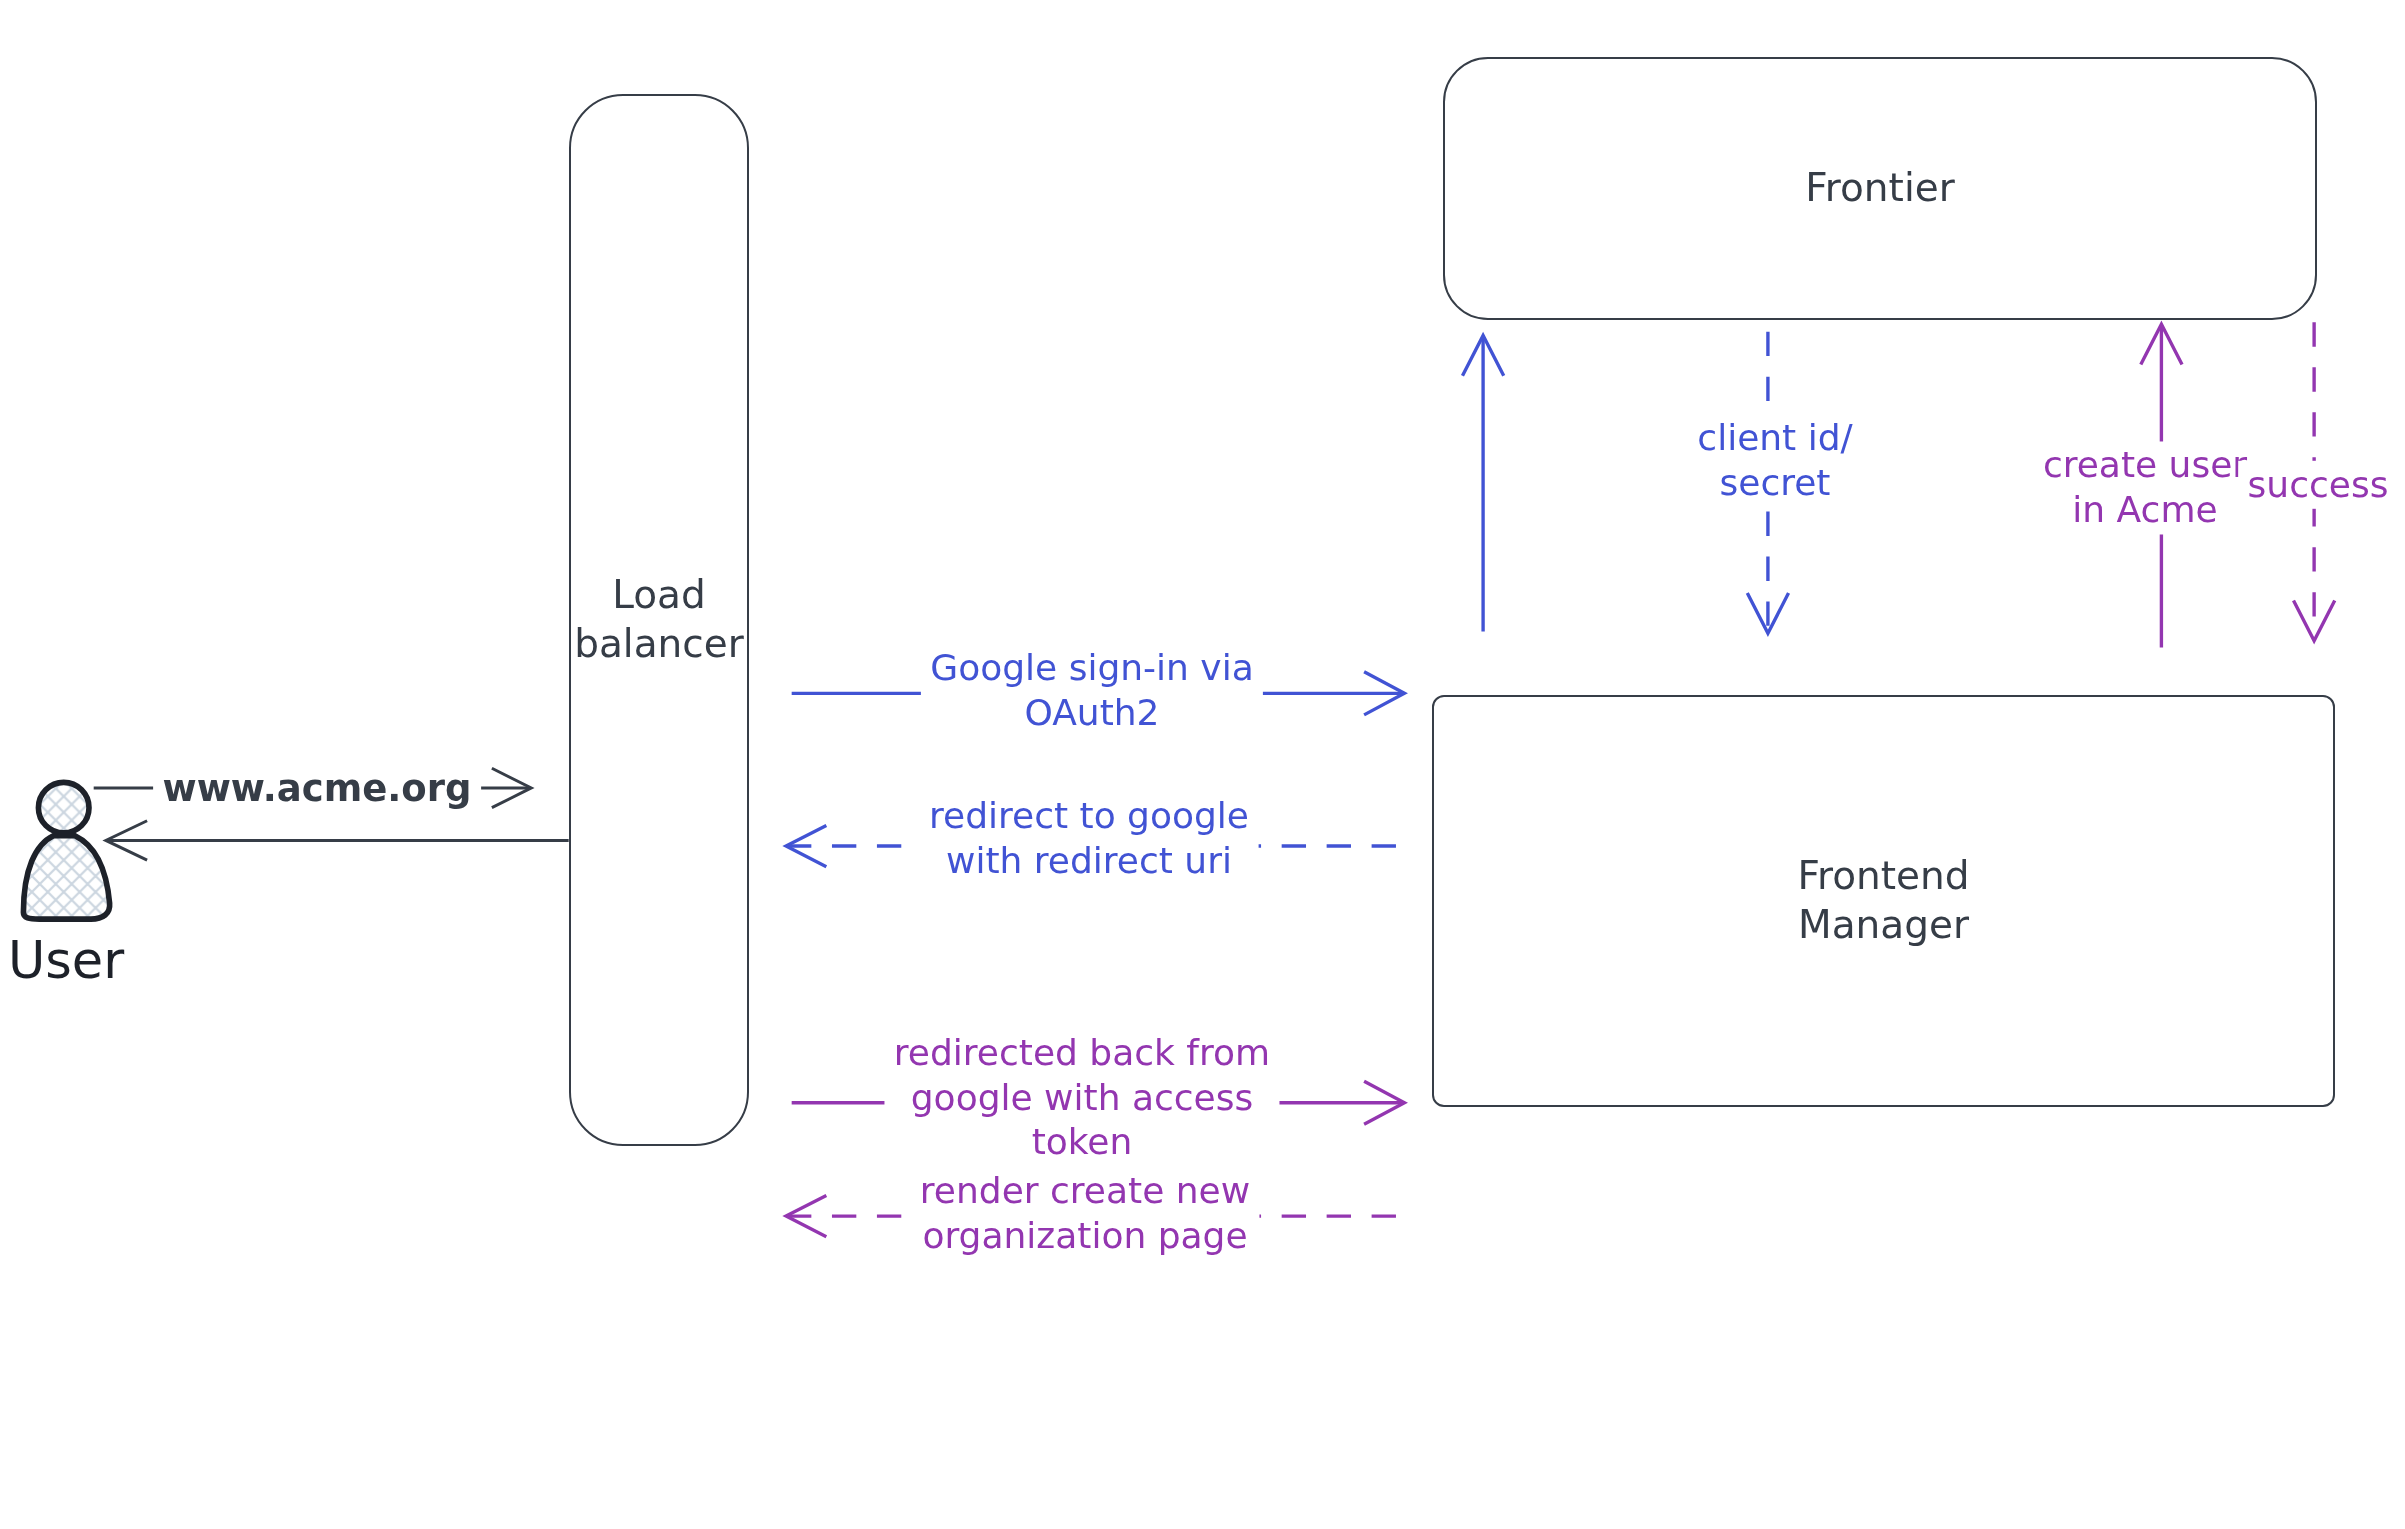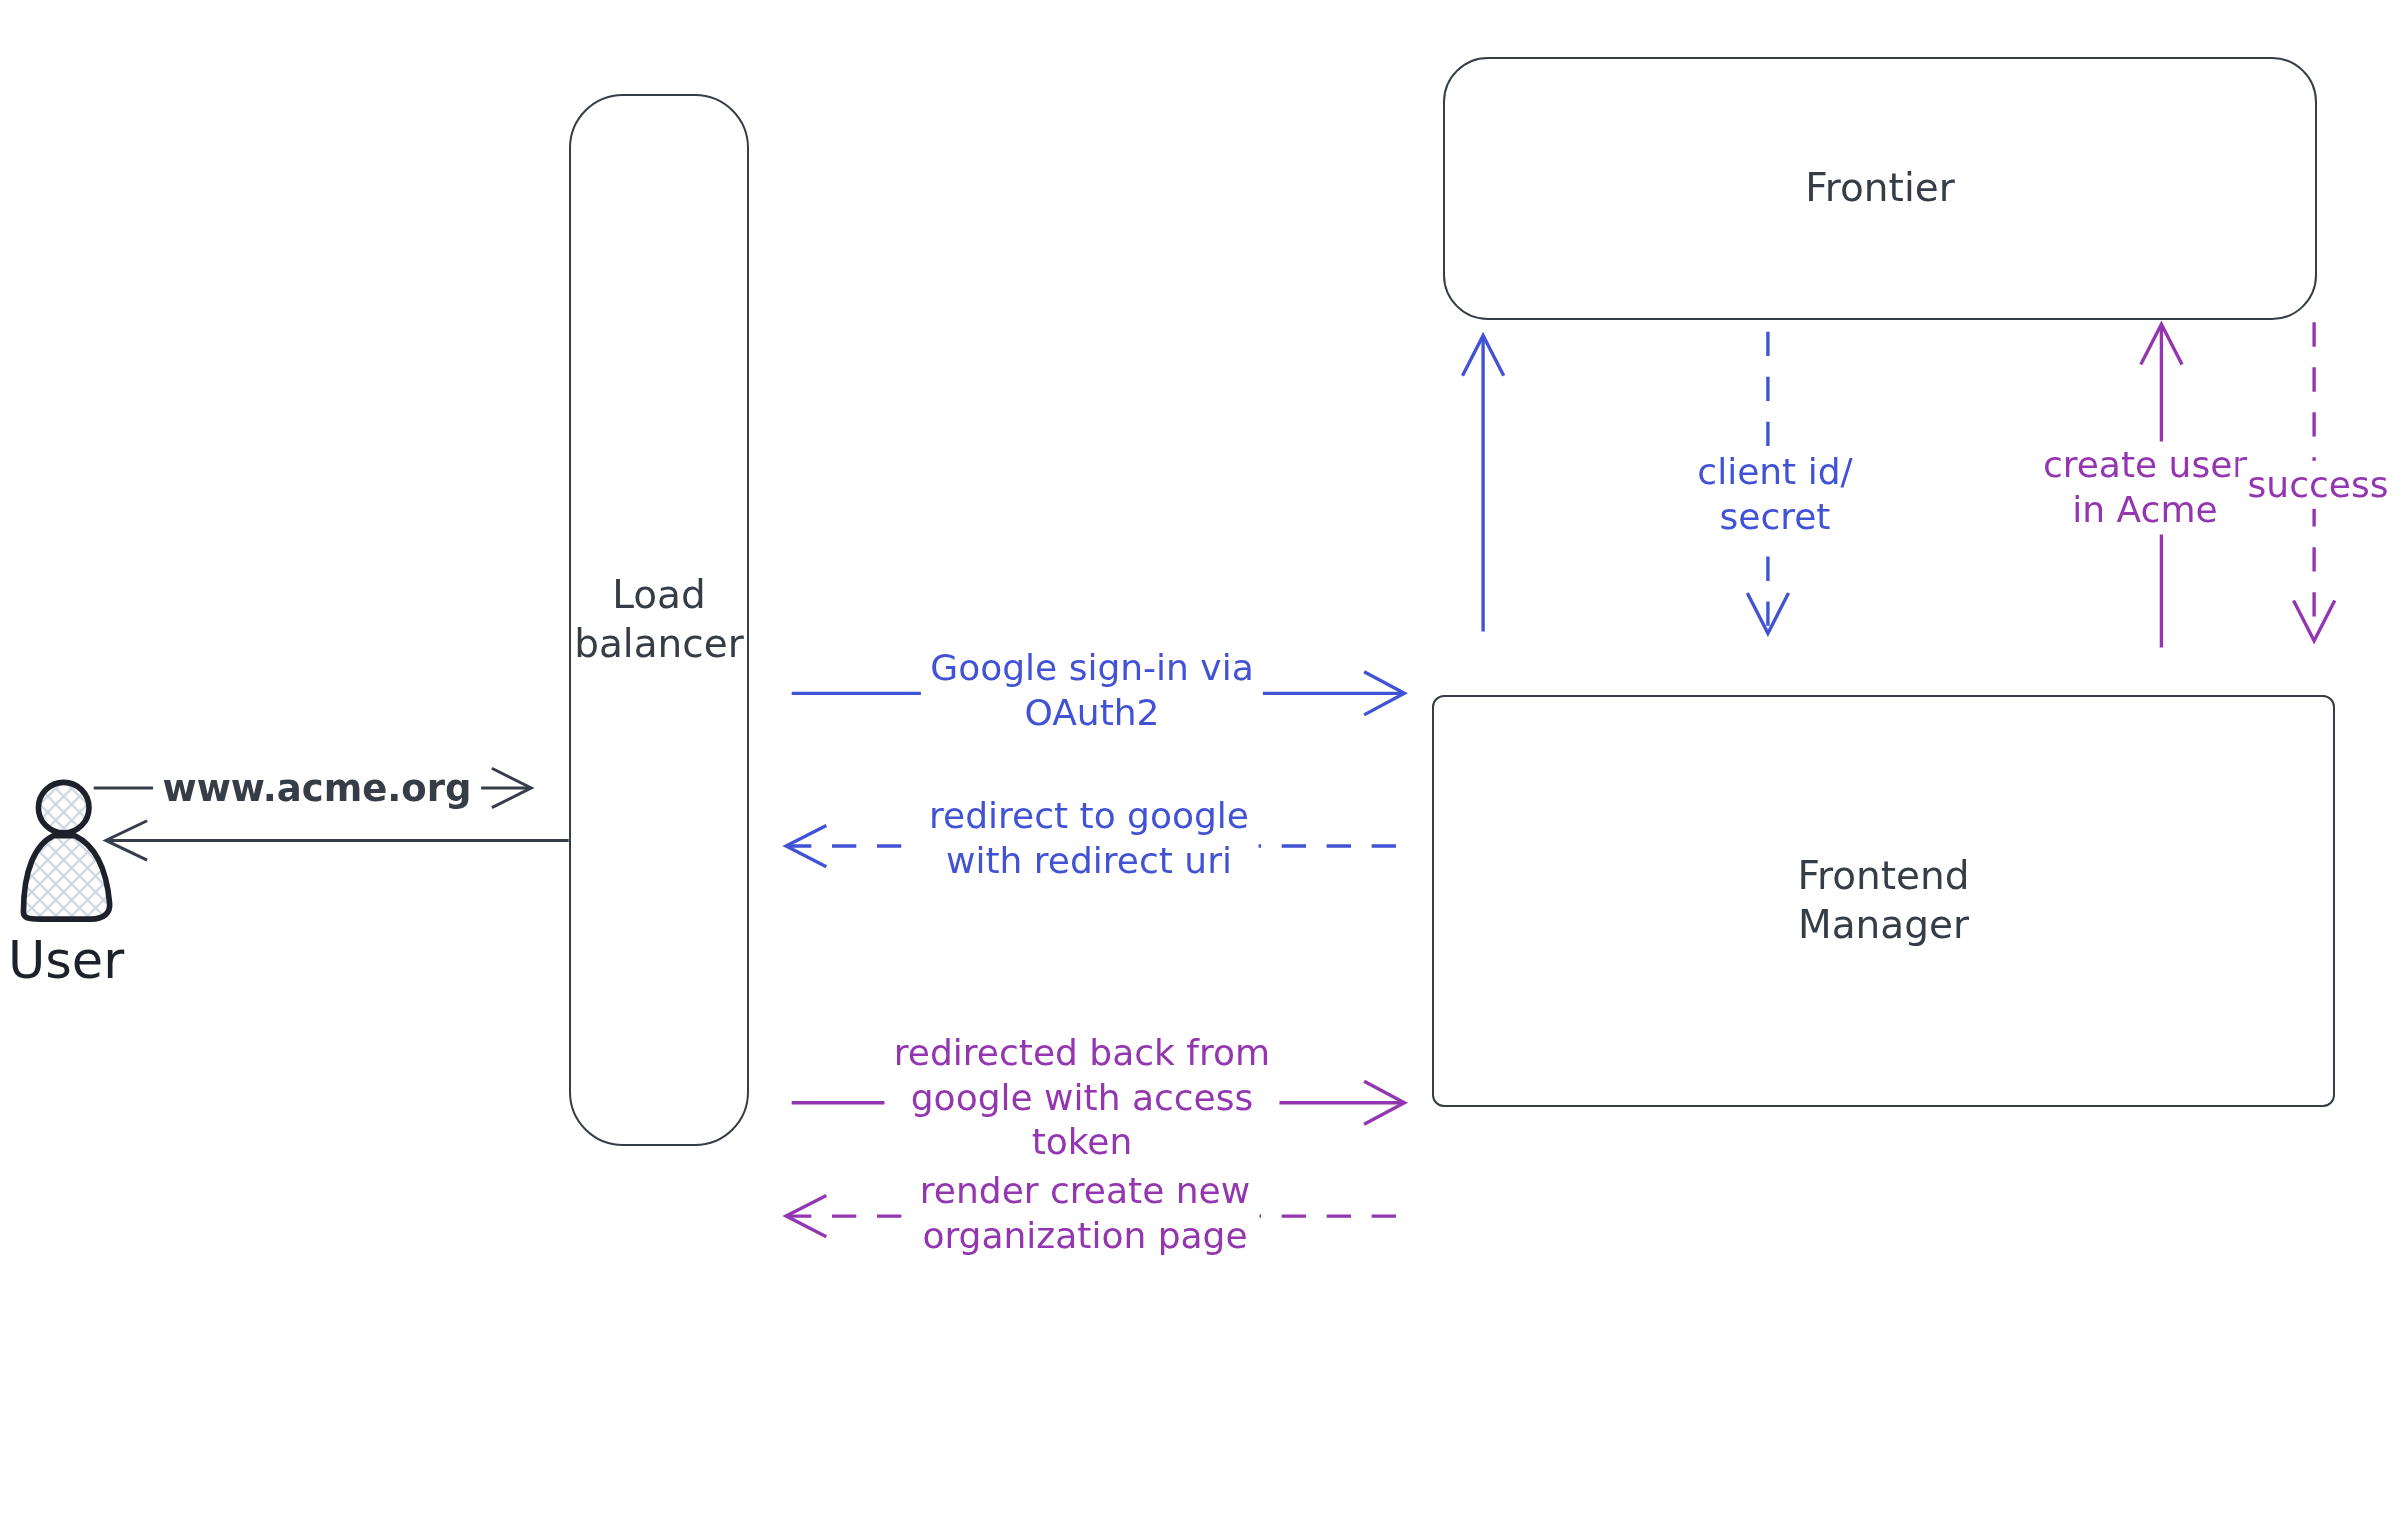--- a/index.html
+++ b/index.html
@@ -149,21 +149,21 @@
     <div>Google sign-in via</div>
     <div>OAuth2</div>
   </div>
 
   <div class="lbl blue" style="left:1089px;top:839px;">
     <div>redirect to google</div>
     <div>with redirect uri</div>
   </div>
 
 
-  <div class="lbl blue" style="left:1775px;top:495px;">
+  <div class="lbl blue" style="left:1775px;top:461px;">
     <div>client id/</div>
     <div>secret</div>
   </div>
 
   <div class="lbl purple" style="left:2145px;top:488px;">
     <div>create user</div>
     <div>in Acme</div>
   </div>
 
   <div class="lbl purple" style="left:2318px;top:485px;">success</div>

